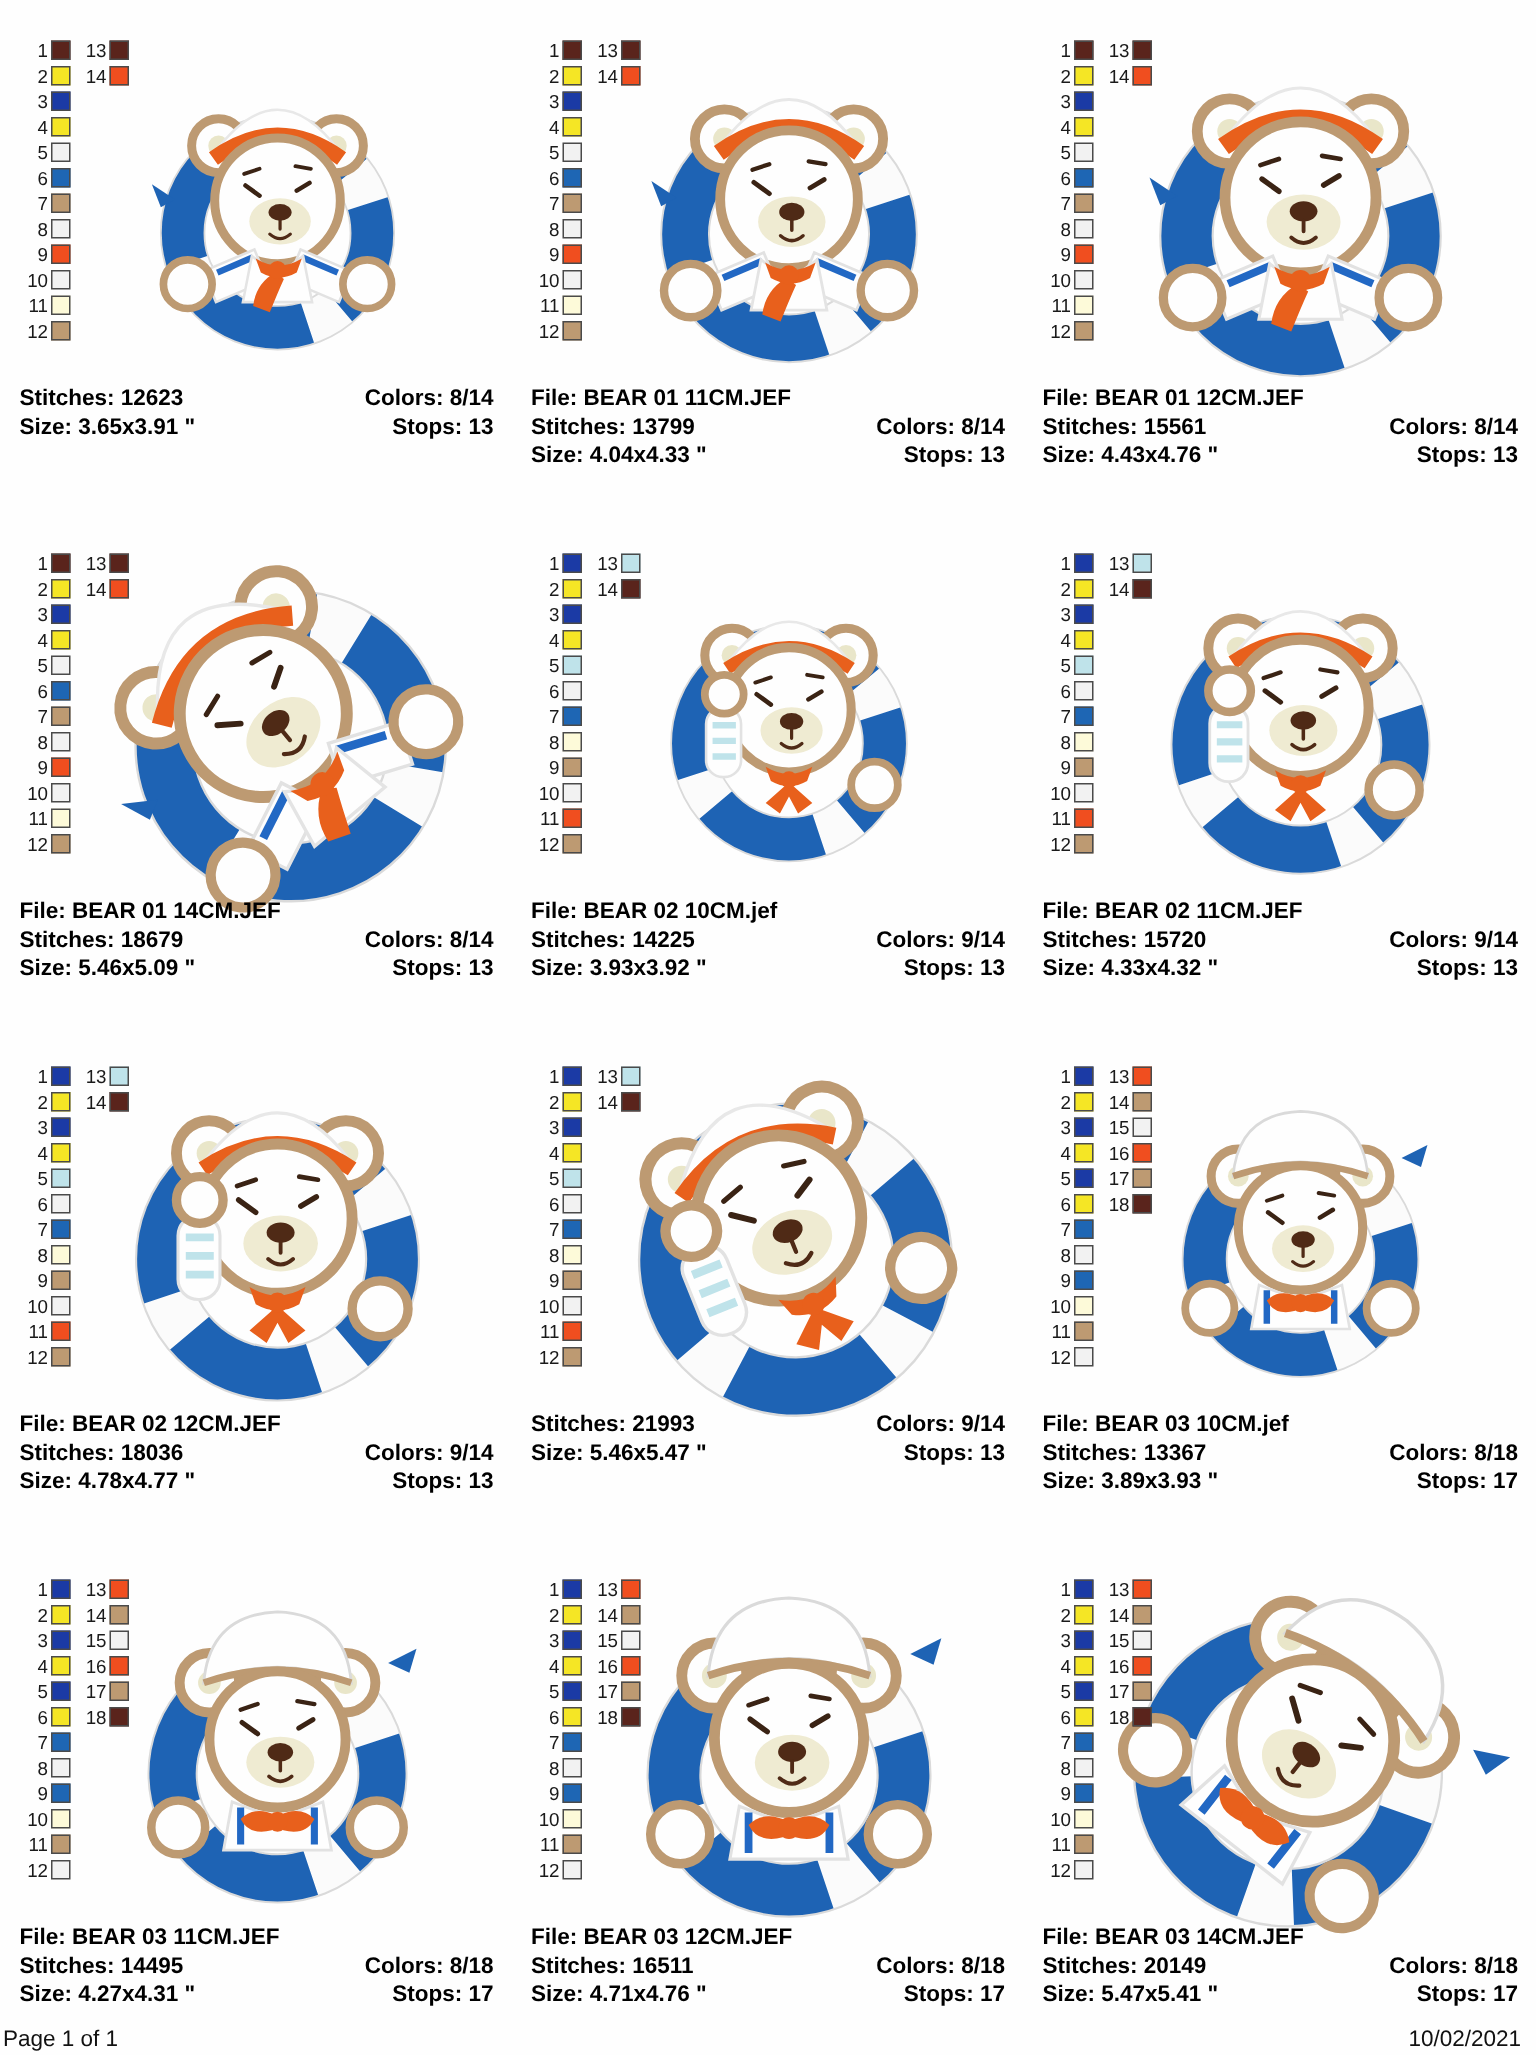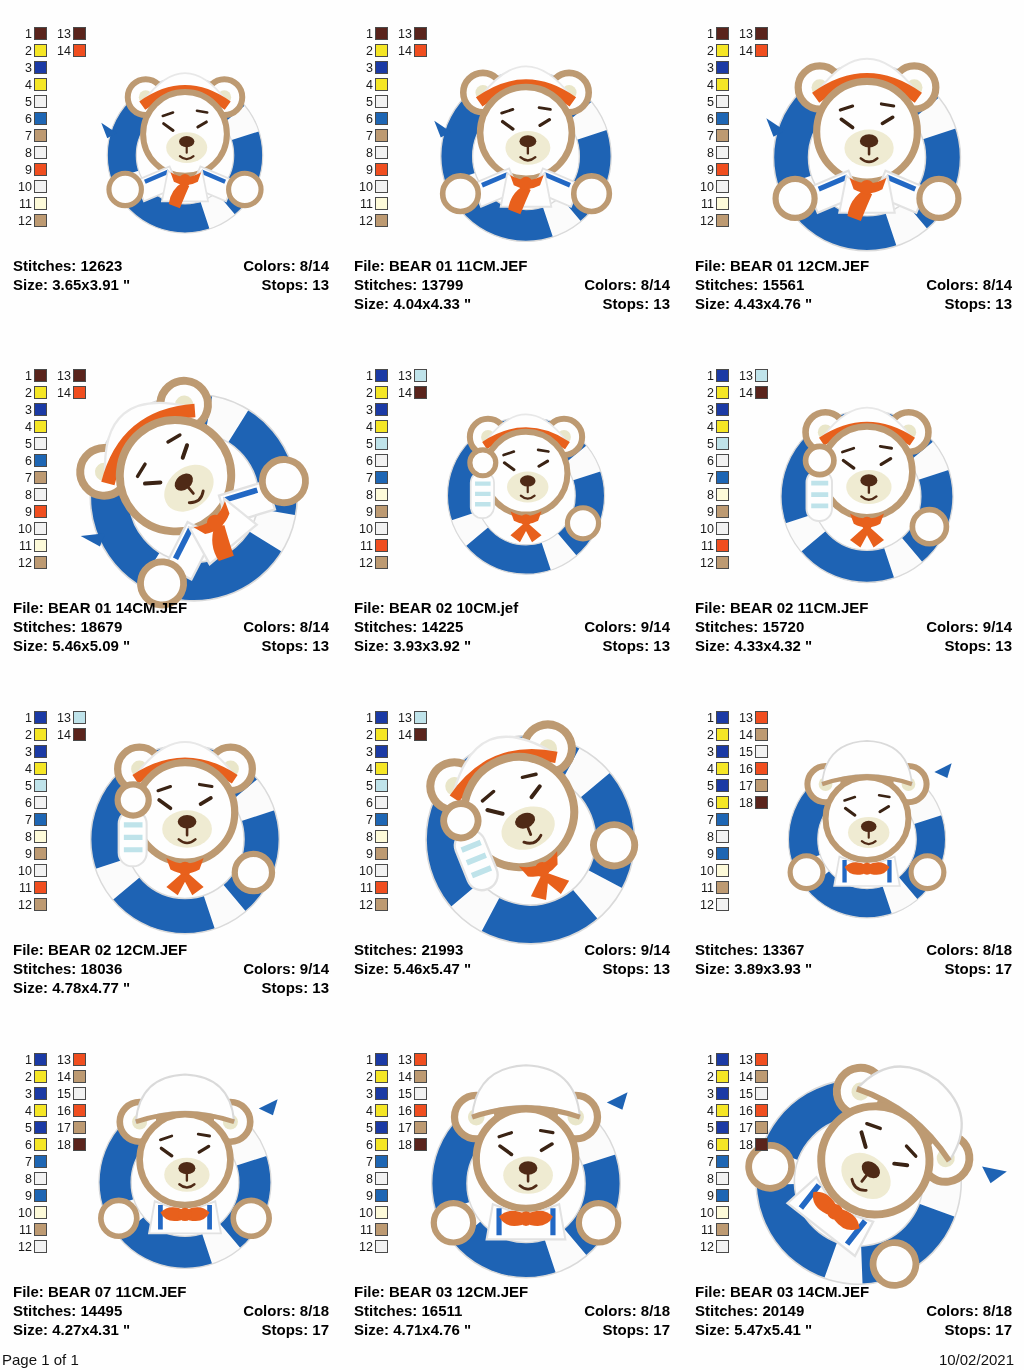--- a/index.html
+++ b/index.html
@@ -892,20 +892,23 @@
   <path d="M84 146 l0 26 M136 146 l0 26" stroke="#2268C4" stroke-width="5"></path>
   <path d="M110 152 q-16 -8 -26 2 q6 12 22 8 Z" fill="#E8601C"></path>
   <path d="M110 152 q16 -8 26 2 q-6 12 -22 8 Z" fill="#E8601C"></path>
   <circle cx="110" cy="156" r="7" fill="#E8601C"></circle>
   <circle cx="40" cy="160" r="19" fill="#FEFEFE" stroke="#BD9A72" stroke-width="6"></circle> 
             <circle cx="180" cy="160" r="19" fill="#FEFEFE" stroke="#BD9A72" stroke-width="6"></circle>
 </svg>
         </div>
     <div class="info">
       <div class="irow">
+            <span>File: BEAR 03 10CM.jef</span>
+          </div>
+      <div class="irow">
         <span>Stitches: 13367</span>
         <span>Colors: 8/18</span>
       </div>
       <div class="irow">
         <span>Size: 3.89x3.93 "</span>
         <span>Stops: 17</span>
       </div>
     </div>
   </div>
       <div class="cell">
@@ -994,21 +997,21 @@
   <path d="M84 146 l0 26 M136 146 l0 26" stroke="#2268C4" stroke-width="5"></path>
   <path d="M110 152 q-16 -8 -26 2 q6 12 22 8 Z" fill="#E8601C"></path>
   <path d="M110 152 q16 -8 26 2 q-6 12 -22 8 Z" fill="#E8601C"></path>
   <circle cx="110" cy="156" r="7" fill="#E8601C"></circle>
   <circle cx="40" cy="160" r="19" fill="#FEFEFE" stroke="#BD9A72" stroke-width="6"></circle> 
             <circle cx="180" cy="160" r="19" fill="#FEFEFE" stroke="#BD9A72" stroke-width="6"></circle>
 </svg>
         </div>
     <div class="info">
       <div class="irow">
-            <span>File: BEAR 07 11CM.JEF</span>
+            <span>File: BEAR 03 11CM.JEF</span>
           </div>
       <div class="irow">
         <span>Stitches: 14495</span>
         <span>Colors: 8/18</span>
       </div>
       <div class="irow">
         <span>Size: 4.27x4.31 "</span>
         <span>Stops: 17</span>
       </div>
     </div>

